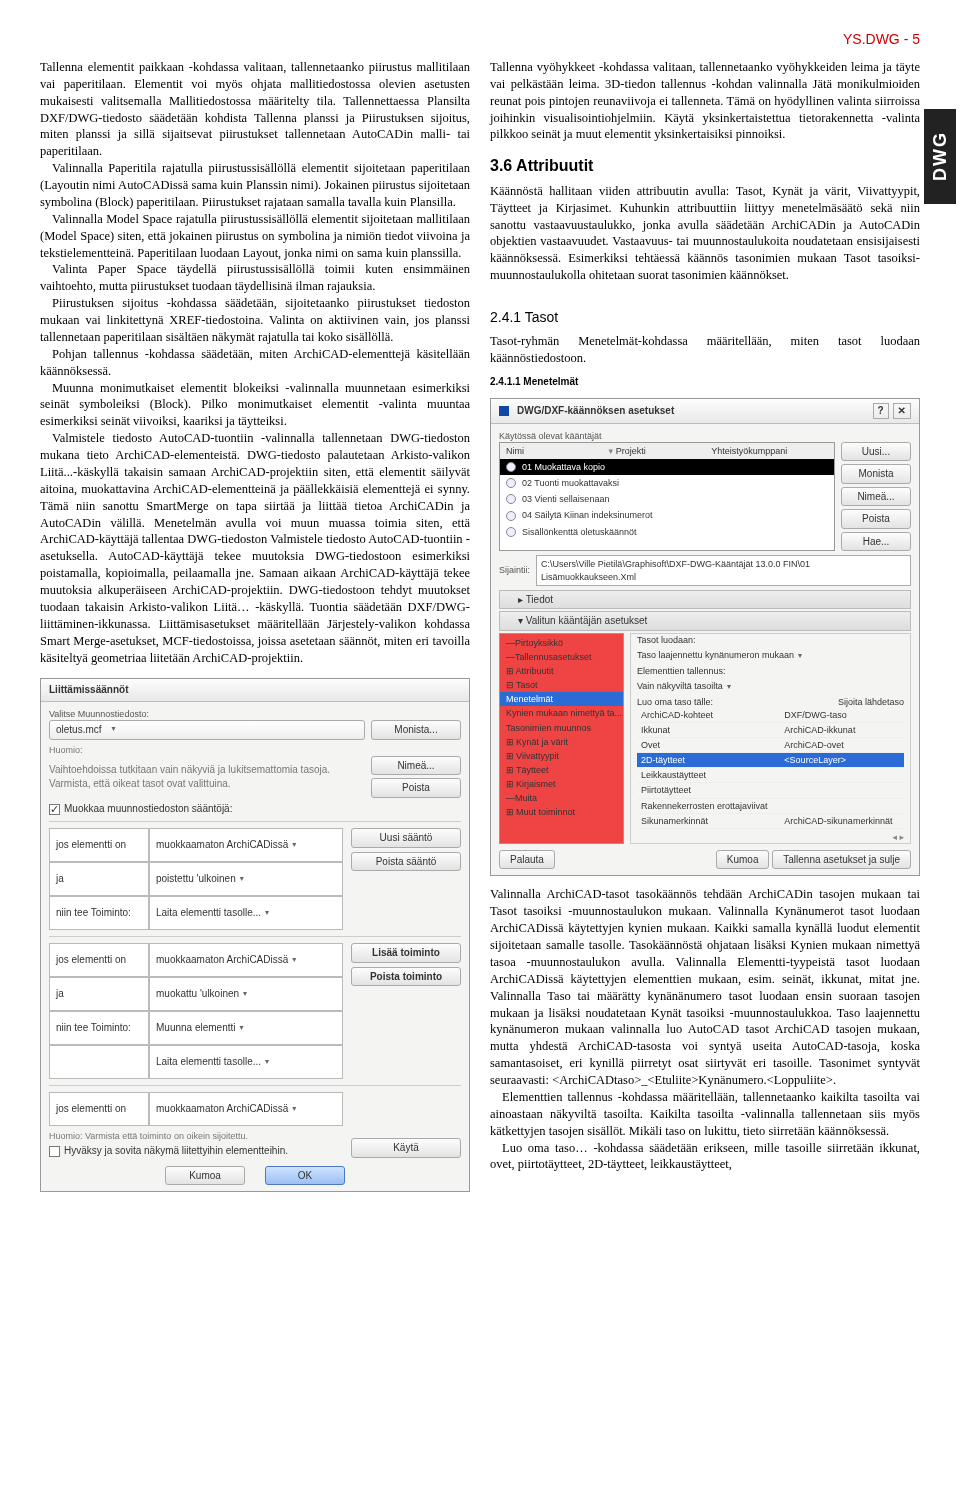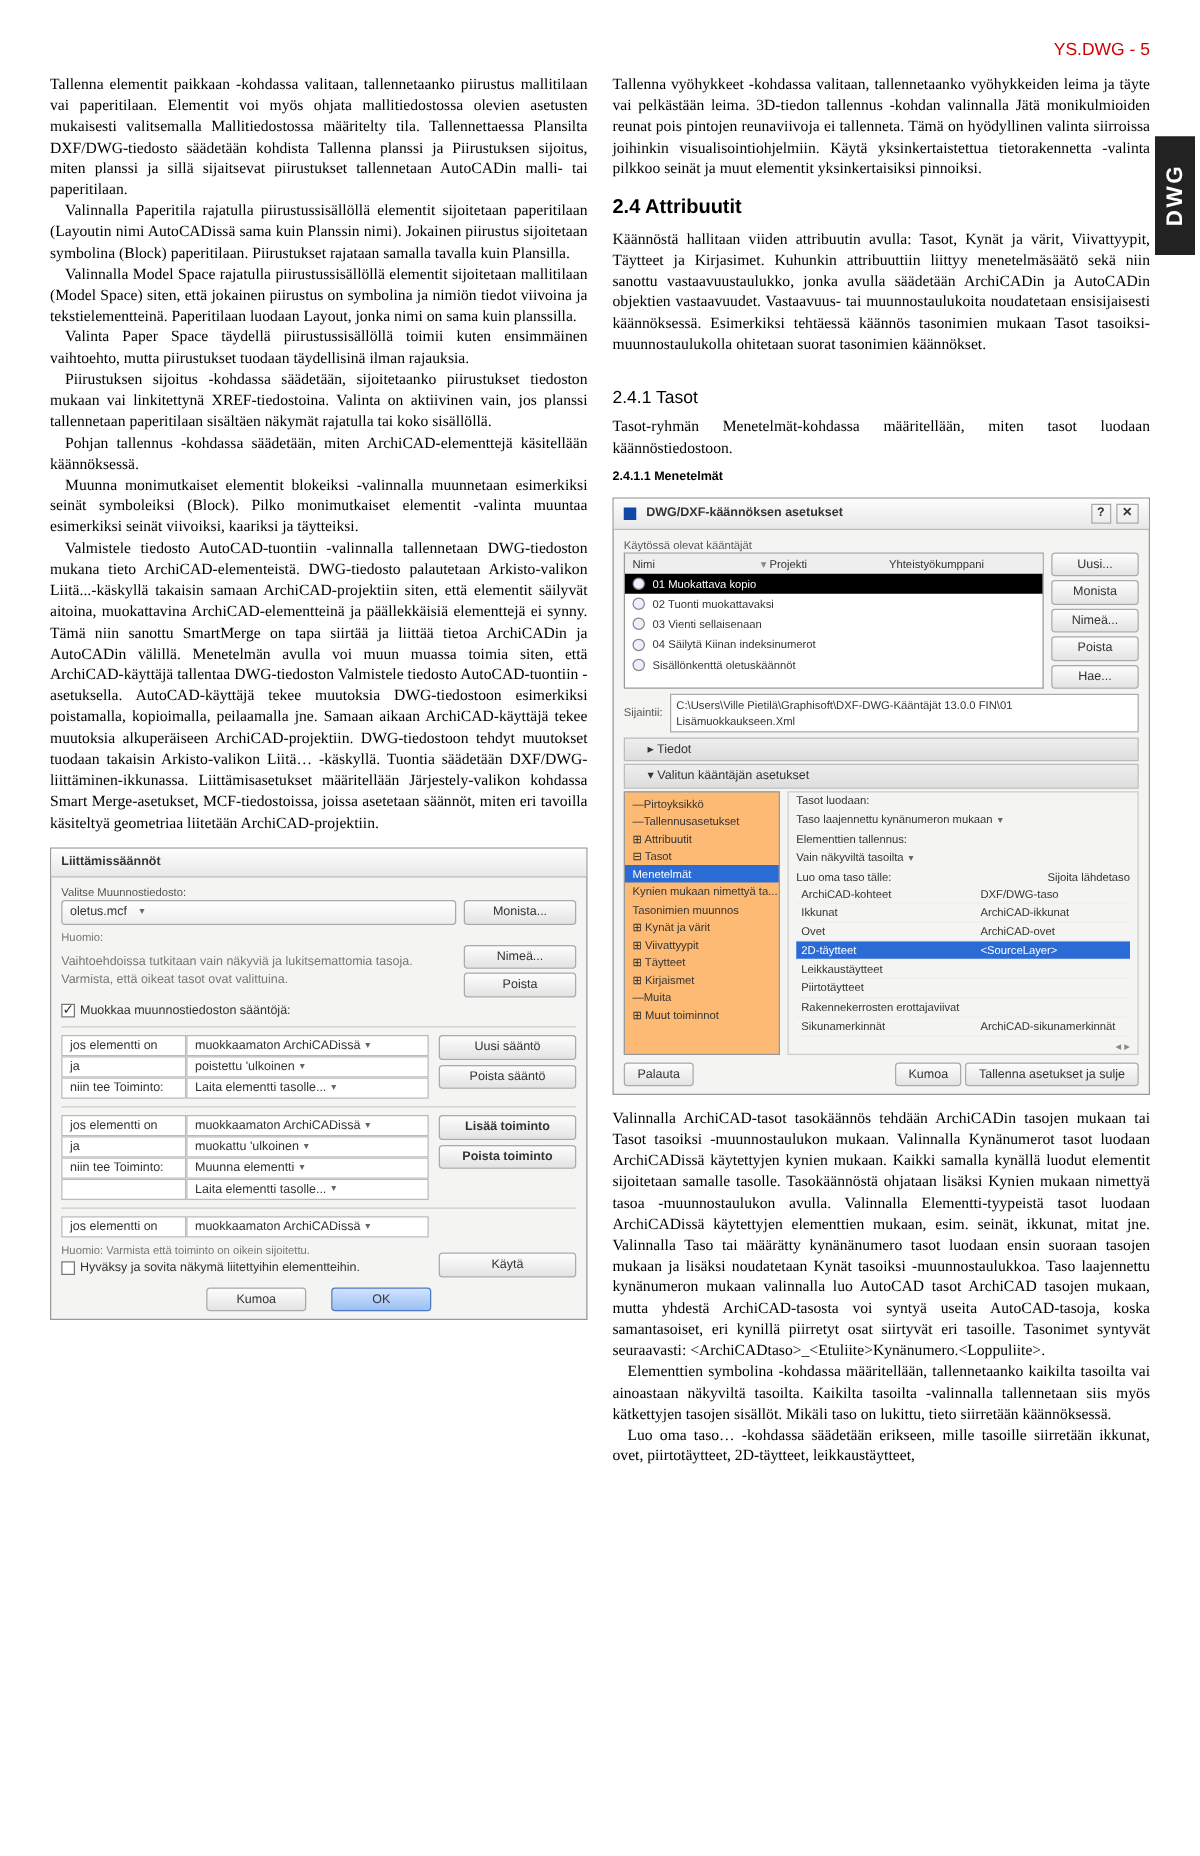--- a/index.html
+++ b/index.html
@@ -103,21 +103,21 @@
   .listbox {
     background: #fff;
     border: 1px solid #999;
     padding: 0;
     font-size: 9px;
   }
   .listbox .lrow { padding: 2px 6px; display:flex; align-items:center; gap:6px; }
   .listbox .lrow.sel { background: #000000; color: #fff; }
   .icon-circle { width:10px; height:10px; border:1px solid #888; border-radius:50%; display:inline-block; background:#eef; flex:0 0 auto; }
   .tree {
-    background: #fdba74;
+    background: #ef4444;
     border: 1px solid #999;
     font-size: 9px;
     padding: 2px 0;
   }
   .tree .trow { padding: 1px 6px; white-space: nowrap; }
   .tree .trow.sel { background:#2a6bd6; color:#fff; }
   .panel {
     background:#f4f4f2;
     border:1px solid #ccc;
     padding:0 6px;
@@ -125,21 +125,21 @@
   }
   .tbl { width:100%; border-collapse:collapse; font-size:9px; }
   .tbl td { padding:1px 4px; border-bottom:1px solid #eee; }
   .tbl tr.sel td { background:#2a6bd6; color:#fff; }
   .gray { color:#777; }
   .smalllabel { font-size:9px; color:#555; }
   .pathbox { background:#fff; border:1px solid #aaa; padding:2px 4px; font-size:9px; flex:1; }
   .sectbar { background:linear-gradient(#eee,#ddd); border:1px solid #bbb; padding:2px 18px; margin:2px 0; }
   .fig2 .dropdown { background:linear-gradient(#fff,#eee); border:1px solid #aaa; border-radius:3px; padding:2px 6px; font-size:10px; display:inline-flex; align-items:center; gap:6px; }
   .chev::after { content:"▾"; font-size:8px; color:#666; margin-left:4px; }
-  .rulecell { background:#fff; border:1px solid #bbb; padding:3px 6px; display:flex; align-items:center; height:17px; }
+  .rulecell { background:#fff; border:1px solid #bbb; padding:3px 6px; display:flex; align-items:center; height:34px; }
   .rulegrid { display:grid; grid-template-columns: 100px 1fr; gap:0; }
   .divider { border-top:1px solid #ccc; margin:6px 0; }
   .checkbox { width:11px; height:11px; border:1px solid #777; background:#fff; display:inline-block; vertical-align:middle; margin-right:4px; position:relative; }
   .checkbox.checked::after { content:"✓"; position:absolute; top:-3px; left:0; font-size:11px; }
   .footer-btns { display:flex; justify-content:center; gap:20px; margin-top:8px; }
   .bluebox { width:10px; height:10px; background:#1148a8; display:inline-block; margin-right:4px; }
 </style>
 </head>
 <body>
 
@@ -232,21 +232,21 @@
           <div class="footer-btns">
             <span class="btn" style="min-width:80px">Kumoa</span>
             <span class="btn" style="min-width:80px; background:linear-gradient(#cfe3ff,#9bc0f2); border-color:#4a78c4;">OK</span>
           </div>
         </div>
       </div>
     </div>
 
     <div class="col">
       <p class="first">Tallenna vyöhykkeet -kohdassa valitaan, tallennetaanko vyöhykkeiden leima ja täyte vai pelkästään leima. 3D-tiedon tallennus -kohdan valinnalla Jätä monikulmioiden reunat pois pintojen reunaviivoja ei tallenneta. Tämä on hyödyllinen valinta siirroissa joihinkin visualisointiohjelmiin. Käytä yksinkertaistettua tietorakennetta -valinta pilkkoo seinät ja muut elementit yksinkertaisiksi pinnoiksi.</p>
-      <h2 class="section">2.4   Attribuutit</h2>
+      <h2 class="section">3.6   Attribuutit</h2>
       <p class="first">Käännöstä hallitaan viiden attribuutin avulla: Tasot, Kynät ja värit, Viivattyypit, Täytteet ja Kirjasimet. Kuhunkin attribuuttiin liittyy menetelmäsäätö sekä niin sanottu vastaavuustaulukko, jonka avulla säädetään ArchiCADin ja AutoCADin objektien vastaavuudet. Vastaavuus- tai muunnostaulukoita noudatetaan ensisijaisesti käännöksessä. Esimerkiksi tehtäessä käännös tasonimien mukaan Tasot tasoiksi-muunnostaulukolla ohitetaan suorat tasonimien käännökset.</p>
       <h3 class="sub">2.4.1   Tasot</h3>
       <p class="first">Tasot-ryhmän Menetelmät-kohdassa määritellään, miten tasot luodaan käännöstiedostoon.</p>
       <h4 class="subsub">2.4.1.1 Menetelmät</h4>
 
       <div class="figure">
         <div class="dlg-title">
           <span class="bluebox"></span>
           <span>DWG/DXF-käännöksen asetukset</span>
           <span style="flex:1"></span>
@@ -367,17 +367,17 @@
             <span class="btn">Palauta</span>
             <div>
               <span class="btn">Kumoa</span>
               <span class="btn">Tallenna asetukset ja sulje</span>
             </div>
           </div>
         </div>
       </div>
 
       <p class="first" style="margin-top:10px;">Valinnalla ArchiCAD-tasot tasokäännös tehdään ArchiCADin tasojen mukaan tai Tasot tasoiksi -muunnostaulukon mukaan. Valinnalla Kynänumerot tasot luodaan ArchiCADissä käytettyjen kynien mukaan. Kaikki samalla kynällä luodut elementit sijoitetaan samalle tasolle. Tasokäännöstä ohjataan lisäksi Kynien mukaan nimettyä tasoa -muunnostaulukon avulla. Valinnalla Elementti-tyypeistä tasot luodaan ArchiCADissä käytettyjen elementtien mukaan, esim. seinät, ikkunat, mitat jne. Valinnalla Taso tai määrätty kynänänumero tasot luodaan ensin suoraan tasojen mukaan ja lisäksi noudatetaan Kynät tasoiksi -muunnostaulukkoa. Taso laajennettu kynänumeron mukaan valinnalla luo AutoCAD tasot ArchiCAD tasojen mukaan, mutta yhdestä ArchiCAD-tasosta voi syntyä useita AutoCAD-tasoja, koska samantasoiset, eri kynillä piirretyt osat siirtyvät eri tasoille. Tasonimet syntyvät seuraavasti: &lt;ArchiCADtaso&gt;_&lt;Etuliite&gt;Kynänumero.&lt;Loppuliite&gt;.</p>
-      <p>Elementtien symbolina -kohdassa määritellään, tallennetaanko kaikilta tasoilta vai ainoastaan näkyviltä tasoilta. Kaikilta tasoilta -valinnalla tallennetaan siis myös kätkettyjen tasojen sisällöt. Mikäli taso on lukittu, tieto siirretään käännöksessä.</p>
+      <p>Elementtien tallennus -kohdassa määritellään, tallennetaanko kaikilta tasoilta vai ainoastaan näkyviltä tasoilta. Kaikilta tasoilta -valinnalla tallennetaan siis myös kätkettyjen tasojen sisällöt. Mikäli taso on lukittu, tieto siirretään käännöksessä.</p>
       <p>Luo oma taso… -kohdassa säädetään erikseen, mille tasoille siirretään ikkunat, ovet, piirtotäytteet, 2D-täytteet, leikkaustäytteet,</p>
     </div>
   </div>
 </div>
 
 </body></html>

